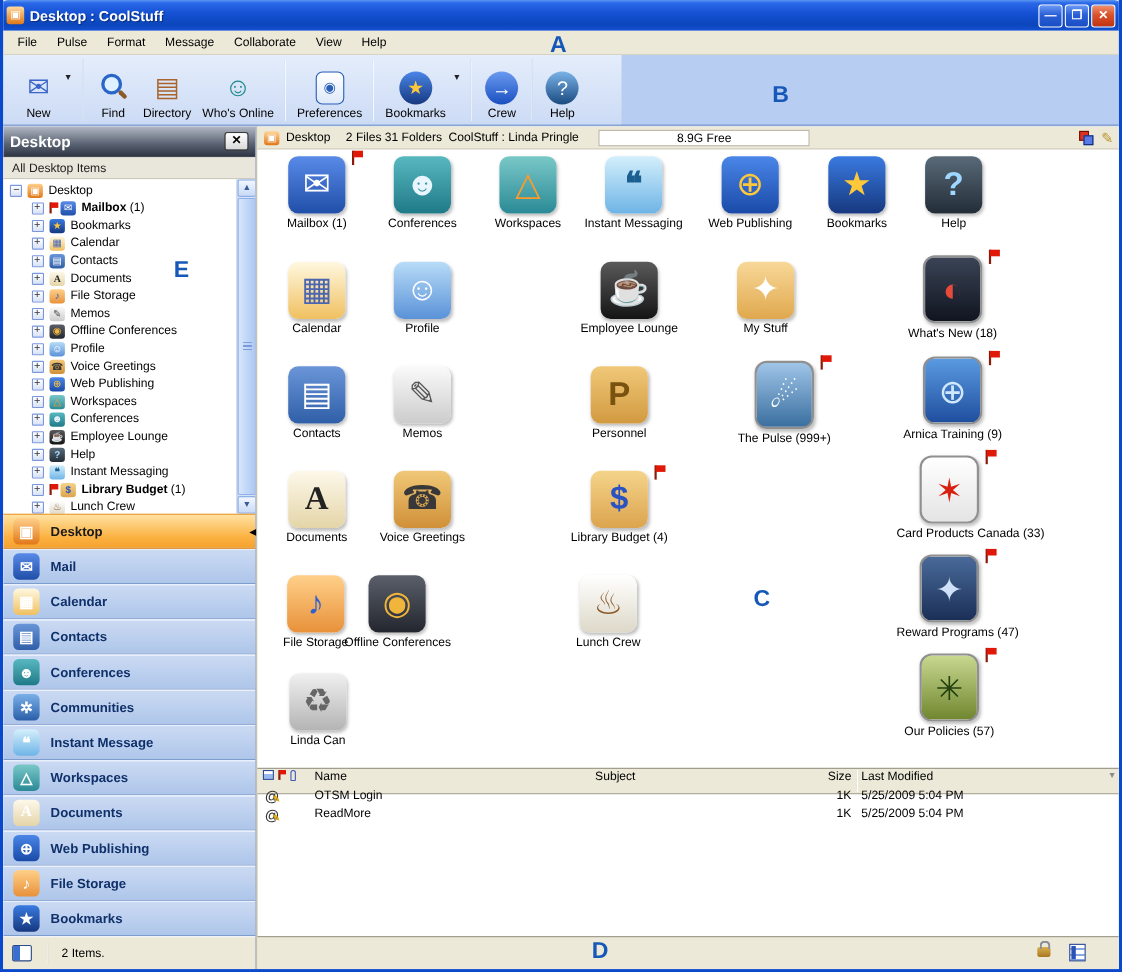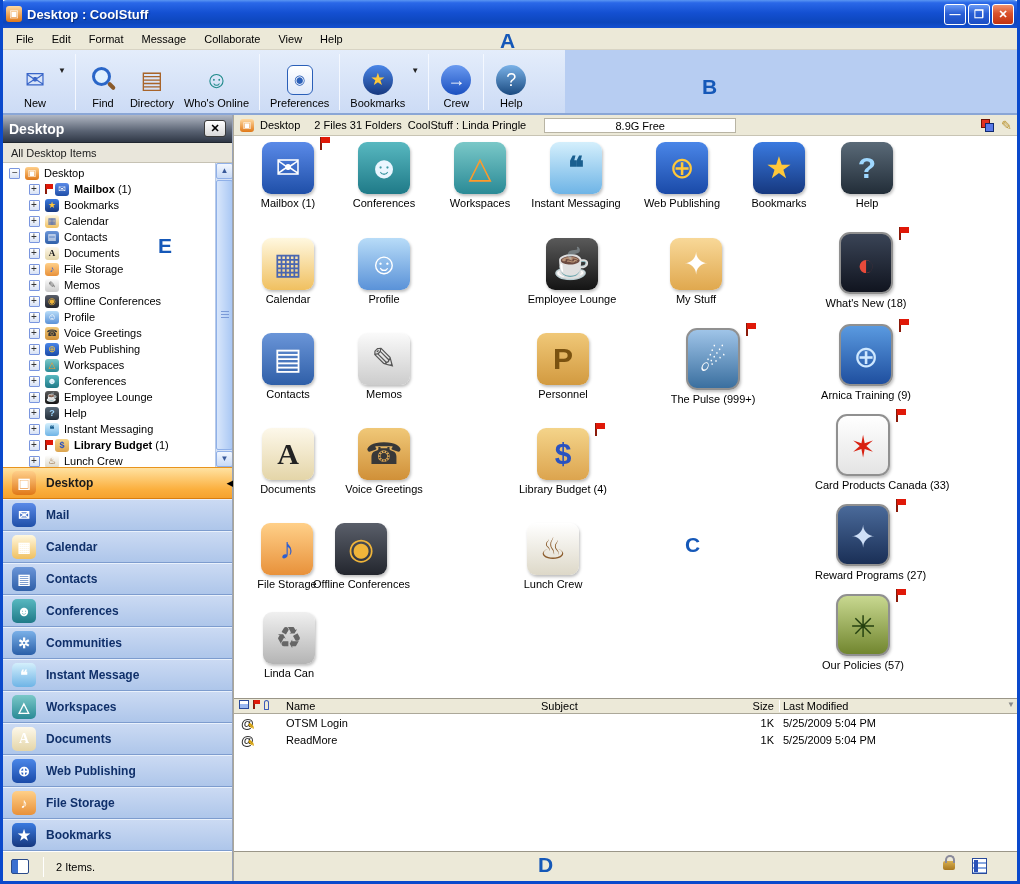--- a/index.html
+++ b/index.html
@@ -148,21 +148,21 @@
   .ic-whats-new{background:linear-gradient(#3a4456,#10141f);color:#e84a3a;}
   .ic-personnel{background:linear-gradient(#f0c878,#d29a40);color:#7a5210;font-weight:bold;}
   .ic-the-pulse{background:linear-gradient(#9fc4e8,#3a6f9f);color:#fff;}
   .ic-arnica-training{background:linear-gradient(#5a9ae0,#1f4f9f);color:#cfe8ff;}
   .ic-card-products-canada{background:linear-gradient(#ffffff,#e4e4e4);color:#d82010;}
   .ic-reward-programs{background:linear-gradient(#4a6a9a,#1a2f56);color:#cfe0f8;}
   .ic-our-policies{background:linear-gradient(#c8d890,#71862f);color:#24400f;}
   .ic-trash-can{background:linear-gradient(#f0f0f0,#b4b4b4);color:#666;}
 
   
-  .flist-header{position:absolute;left:0;top:583px;width:787px;height:16px;background:#ece9d8;
+  .flist-header{position:absolute;left:0;top:583px;width:787px;height:24px;background:#ece9d8;
     border-top:1px solid #9a9688;border-bottom:1px solid #aca899;}
   .flist-header span{position:absolute;top:1px;}
   .col-sep{position:absolute;top:1px;bottom:1px;width:1px;background:#c0bcac;border-right:1px solid #fff;}
   .mini-win{left:5px;top:3px;width:10px;height:9px;border:1px solid #2a4a9a;background:linear-gradient(#fff 0 3px,#9ab8f0 3px);}
   .mini-flag{left:19px;top:3px;width:2px;height:9px;background:#8a1a0a;}
   .mini-flag::before{content:"";position:absolute;left:1px;top:0;width:6px;height:4px;background:#e01808;}
   .mini-clip{left:30px;top:2px;width:5px;height:10px;border:1px solid #3a5ab8;border-radius:3px 3px 1px 1px;}
   .sort-arrow{right:6px;color:#8a8a8a;font-size:8px;top:3px;}
   .frow{position:absolute;left:0;width:787px;height:17px;}
   .frow .at-icon{position:absolute;left:7px;top:1px;font-weight:bold;font-size:13px;color:#333;}
@@ -193,21 +193,21 @@
     <span class="winbtns">
       <span class="winbtn">—</span>
       <span class="winbtn">❐</span>
       <span class="winbtn close">✕</span>
     </span>
   </div>
 
   <div class="menubar">
 
   <span class="menu-item"><span>File</span></span>
-      <span class="menu-item"><span>Edit</span></span>
+      <span class="menu-item"><span>Pulse</span></span>
       <span class="menu-item"><span>Format</span></span>
       <span class="menu-item"><span>Message</span></span>
       <span class="menu-item"><span>Collaborate</span></span>
       <span class="menu-item"><span>View</span></span>
       <span class="menu-item"><span>Help</span></span>
     </div>
 
   <div class="toolbar">
     <div class="tool-strip">
       <div class="tbtn">
@@ -647,21 +647,21 @@
             <span class="tile ic-lunch-crew">♨</span>
             
           </span>
           <span class="dlabel">Lunch Crew</span>
         </div>
         <div class="dicon flag photo" style="position: absolute; left: 581px; top: 368px;">
           <span class="tilewrap">
             <span class="tile ic-reward-programs">✦</span>
             <span class="dflag"></span>
           </span>
-          <span class="dlabel">Reward Programs (27)</span>
+          <span class="dlabel">Reward Programs (47)</span>
         </div>
         <div class="dicon" style="position: absolute; left: 7px; top: 476px;">
           <span class="tilewrap">
             <span class="tile ic-trash-can">♻</span>
             
           </span>
           <span class="dlabel">Linda Can</span>
         </div>
         <div class="dicon flag photo" style="position: absolute; left: 581px; top: 458px;">
           <span class="tilewrap">

